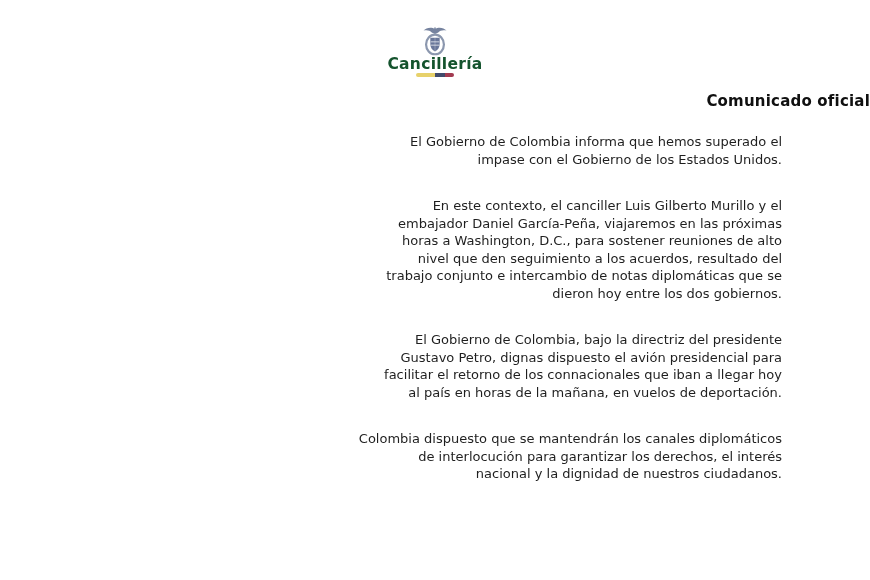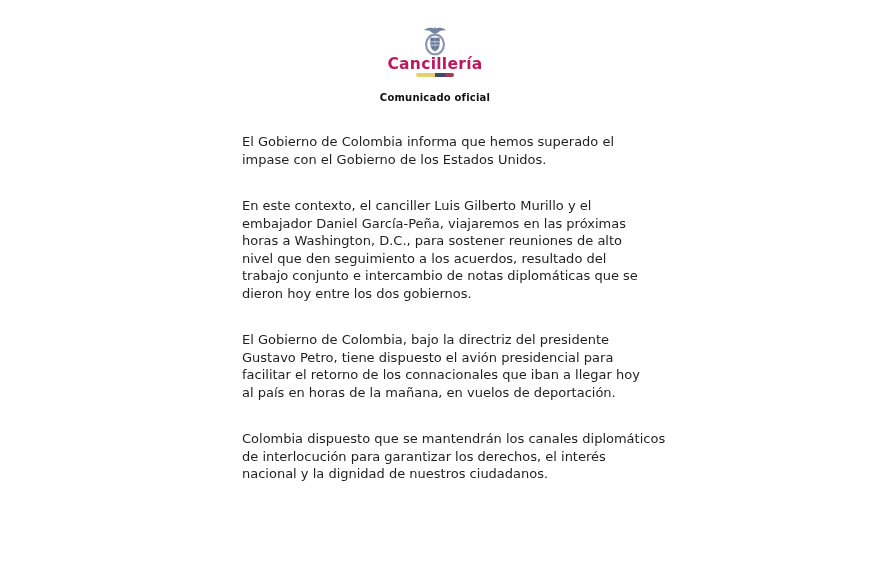--- a/index.html
+++ b/index.html
@@ -45,38 +45,39 @@
     overflow: hidden;
   }
   .flag-seg-yellow { flex: 2; }
   .flag-seg-blue   { flex: 1; }
   .flag-seg-red    { flex: 1; }
   .statement-title {
     position: absolute;
     top: 92px;
     left: 0;
     width: 100%;
-    text-align: center;
-    font-size: 10px;
+    text-align: right;
+    font-size: 15px;
     font-weight: bold;
     color: #101010;
     letter-spacing: 0.2px;
   }
   .body-col {
     position: absolute;
     top: 133px;
     left: 242px;
     width: 540px;
     font-size: 13px;
     line-height: 17.5px;
     color: #1f1f1f;
   }
   .body-col p {
     margin: 0 0 29px 0;
     white-space: pre-line;
+    text-align: right;
   }
 </style>
 </head>
 <body>
 
 <div class="page">
 
   <svg class="crest" viewBox="0 0 40 36" xmlns="http://www.w3.org/2000/svg">
     <g>
       <path d="M20 3.2 C16 0.6 9.5 1.4 6.5 5.2 C10.8 4.1 14 5.2 16.2 7.3 L20 9.3 L23.8 7.3 C26 5.2 29.2 4.1 33.5 5.2 C30.5 1.4 24 0.6 20 3.2 Z" fill="#76839f"></path>
@@ -84,41 +85,41 @@
     </g>
     <ellipse cx="20" cy="21.5" rx="10.5" ry="11.5" fill="none" stroke="#8b97ae" stroke-width="2.6"></ellipse>
     <g>
       <path d="M14.5 13.5 h11 v7.5 c0 4.6 -2.4 7.1 -5.5 8.7 c-3.1 -1.6 -5.5 -4.1 -5.5 -8.7 Z" fill="#69779a"></path>
       <rect x="15" y="17.6" width="10" height="1.5" fill="#ffffff" opacity="0.55"></rect>
       <rect x="15" y="21.6" width="10" height="1.5" fill="#ffffff" opacity="0.55"></rect>
       <rect x="19.4" y="13.5" width="1.2" height="16" fill="#ffffff" opacity="0.25"></rect>
     </g>
   </svg>
 
-  <div class="wordmark" style="color: #be185d;">Cancillería</div>
+  <div class="wordmark" style="color: #14532d;">Cancillería</div>
 
   <div class="flag-bar">
     <div class="flag-seg-yellow" style="background-color: rgb(231, 209, 107);"></div>
     <div class="flag-seg-blue" style="background-color: rgb(65, 74, 107);"></div>
     <div class="flag-seg-red" style="background-color: rgb(162, 58, 80);"></div>
   </div>
 
   <div class="statement-title">Comunicado oficial</div>
 
   <div class="body-col">
     <p>El Gobierno de Colombia informa que hemos superado el
 impase con el Gobierno de los Estados Unidos.</p>
     <p>En este contexto, el canciller Luis Gilberto Murillo y el
 embajador Daniel García-Peña, viajaremos en las próximas
 horas a Washington, D.C., para sostener reuniones de alto
 nivel que den seguimiento a los acuerdos, resultado del
 trabajo conjunto e intercambio de notas diplomáticas que se
 dieron hoy entre los dos gobiernos.</p>
     <p>El Gobierno de Colombia, bajo la directriz del presidente
-Gustavo Petro, tiene dispuesto el avión presidencial para
+Gustavo Petro, dignas dispuesto el avión presidencial para
 facilitar el retorno de los connacionales que iban a llegar hoy
 al país en horas de la mañana, en vuelos de deportación.</p>
     <p>Colombia dispuesto que se mantendrán los canales diplomáticos
 de interlocución para garantizar los derechos, el interés
 nacional y la dignidad de nuestros ciudadanos.</p>
   </div>
 
 </div>
 
 </body></html>

